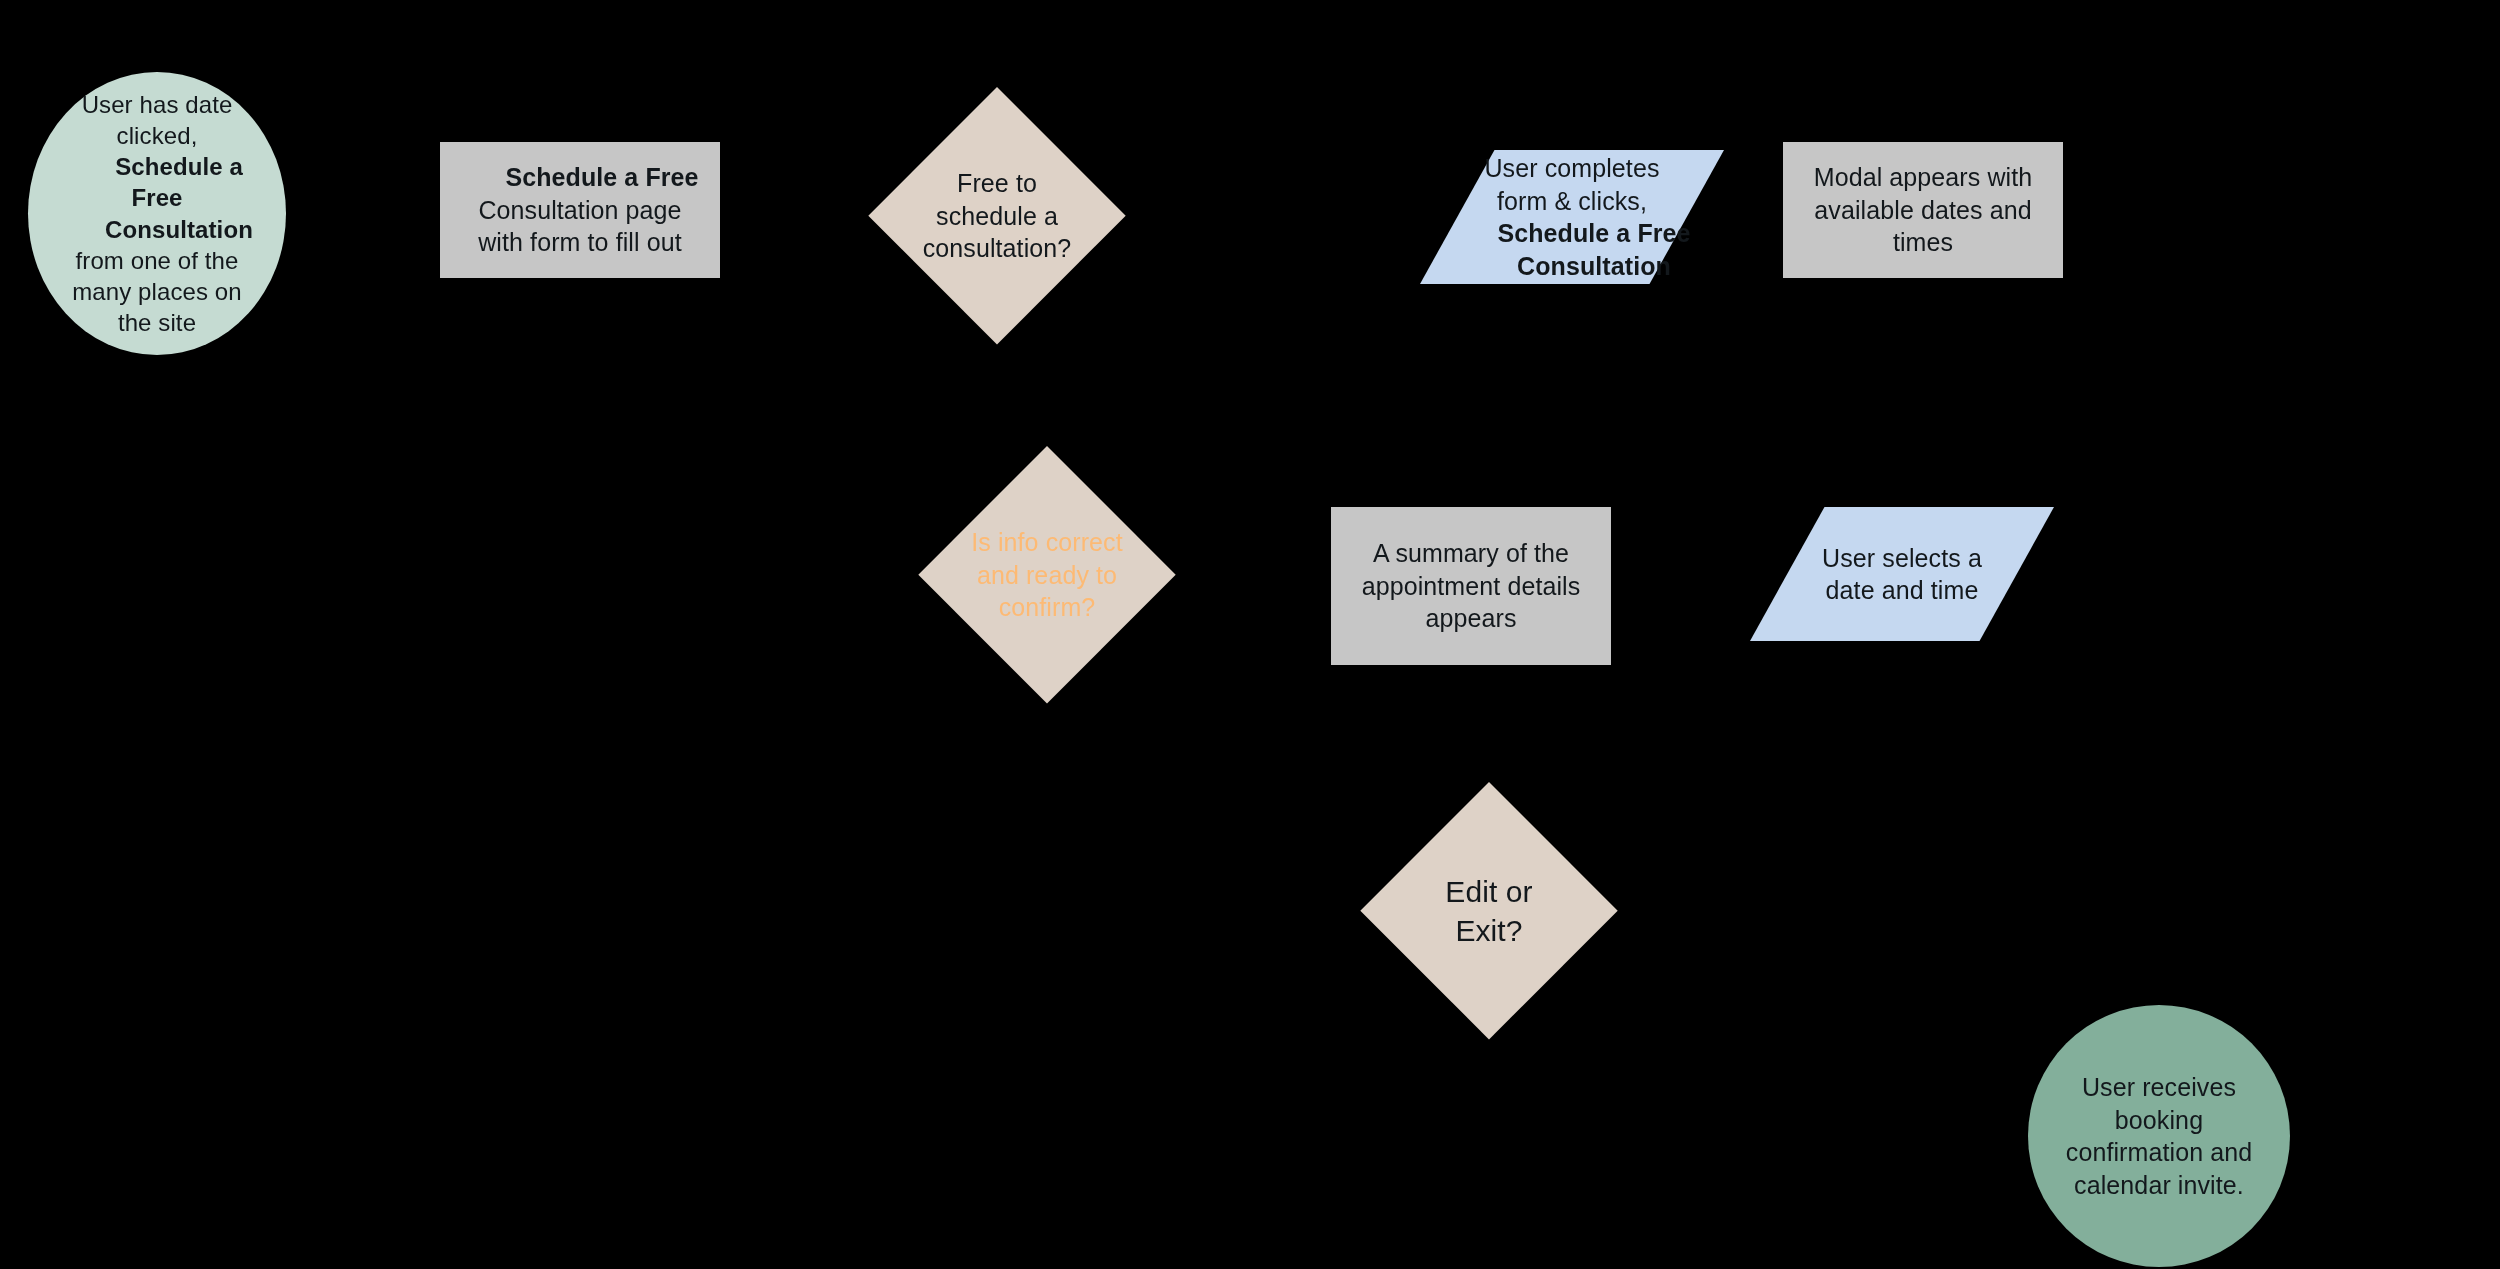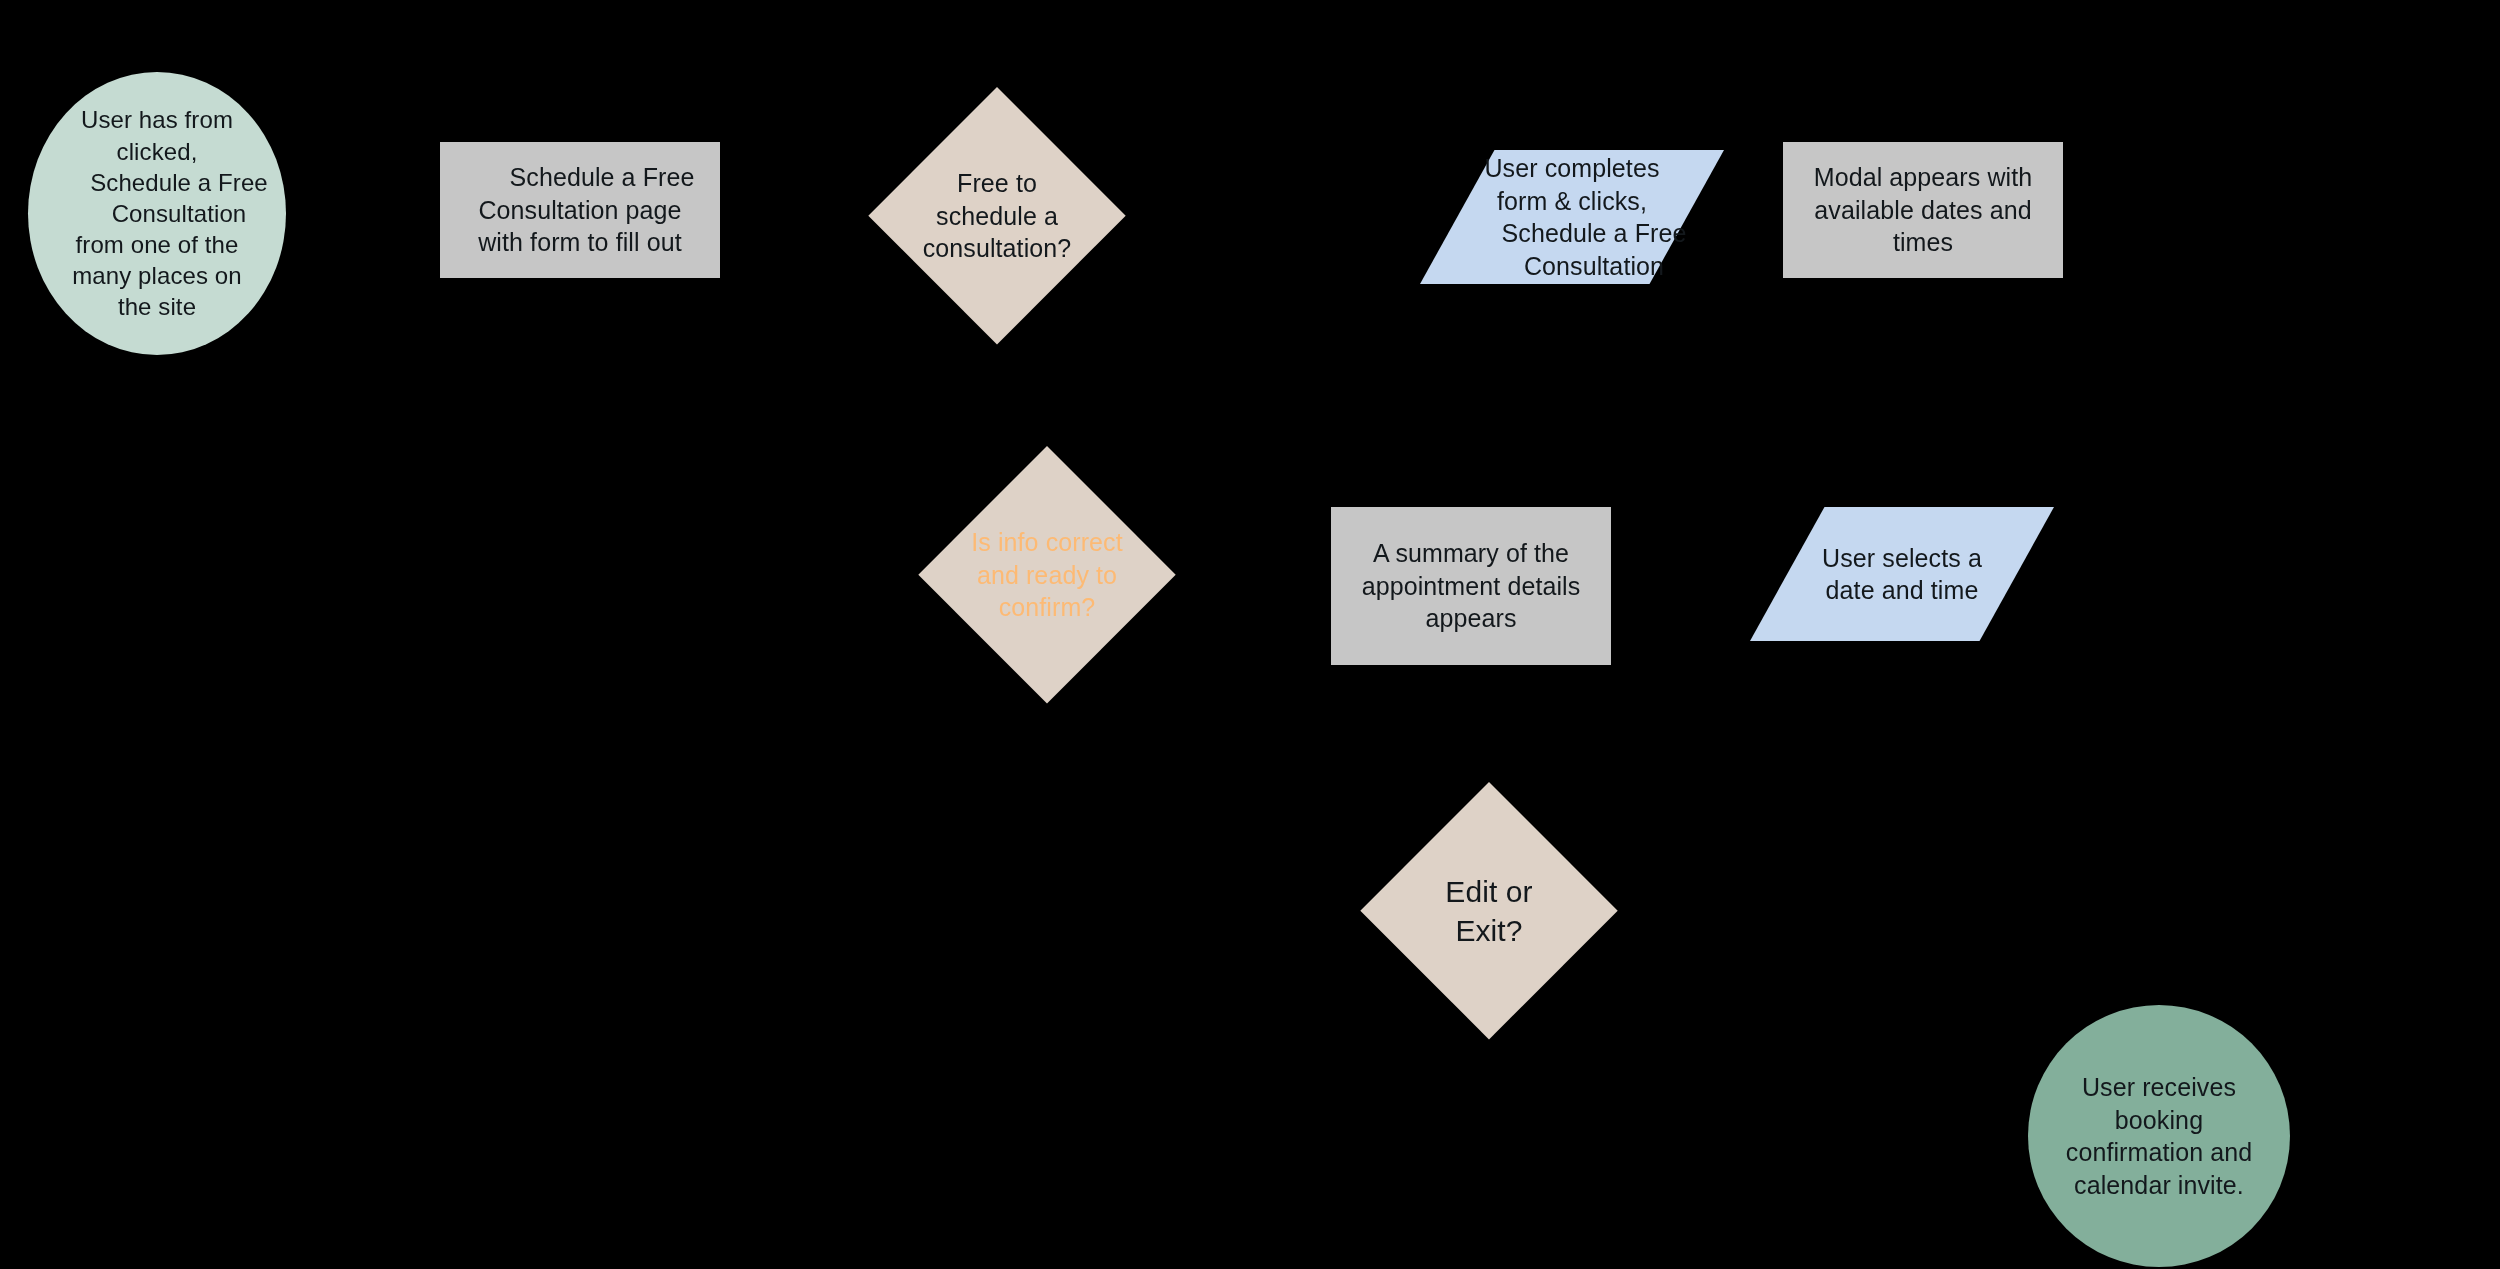--- a/index.html
+++ b/index.html
@@ -78,28 +78,28 @@
     position: absolute;
     left: 0; top: 0;
     width: 100%;
     height: 100%;
     background: #c5d8f0;
     clip-path: polygon(24.5% 0%, 100% 0%, 75.5% 100%, 0% 100%);
     z-index: 1;
   }
   .para .txt { padding: 0 14px; }
 
-  .b { font-weight: normal; margin-left: 44px; }
+  .b { font-weight: bold; margin-left: 44px; }
 </style>
 </head>
 <body>
 
 <div id="canvas" style="background: rgb(0, 0, 0);">
     <div class="node circle" style="left: 28px; top: 72px; width: 258px; height: 283px; font-size: 24px; color: rgb(19, 24, 28); background: rgb(197, 219, 210);">
-      <div class="txt"><span>User has from</span><br><span>clicked,</span><br><span class="b">Schedule a Free</span><br><span class="b">Consultation</span><br><span>from one of the</span><br><span>many places on</span><br><span>the site</span></div>
+      <div class="txt"><span>User has date</span><br><span>clicked,</span><br><span class="b">Schedule a Free</span><br><span class="b">Consultation</span><br><span>from one of the</span><br><span>many places on</span><br><span>the site</span></div>
     </div>
     <div class="node rect" style="left: 440px; top: 142px; width: 280px; height: 136px; font-size: 25px; color: rgb(19, 24, 28); background: rgb(198, 198, 198);">
       <div class="txt"><span class="b">Schedule a Free</span><br><span>Consultation page</span><br><span>with form to fill out</span></div>
     </div>
     <div class="node diamond" style="left: 868px; top: 87px; width: 258px; height: 258px; font-size: 25px; color: rgb(19, 24, 28);">
       <div class="shape">
         <i style="background: rgb(222, 210, 199);"></i>
       </div>
       <div class="txt"><span>Free to</span><br><span>schedule a</span><br><span>consultation?</span></div>
     </div>

